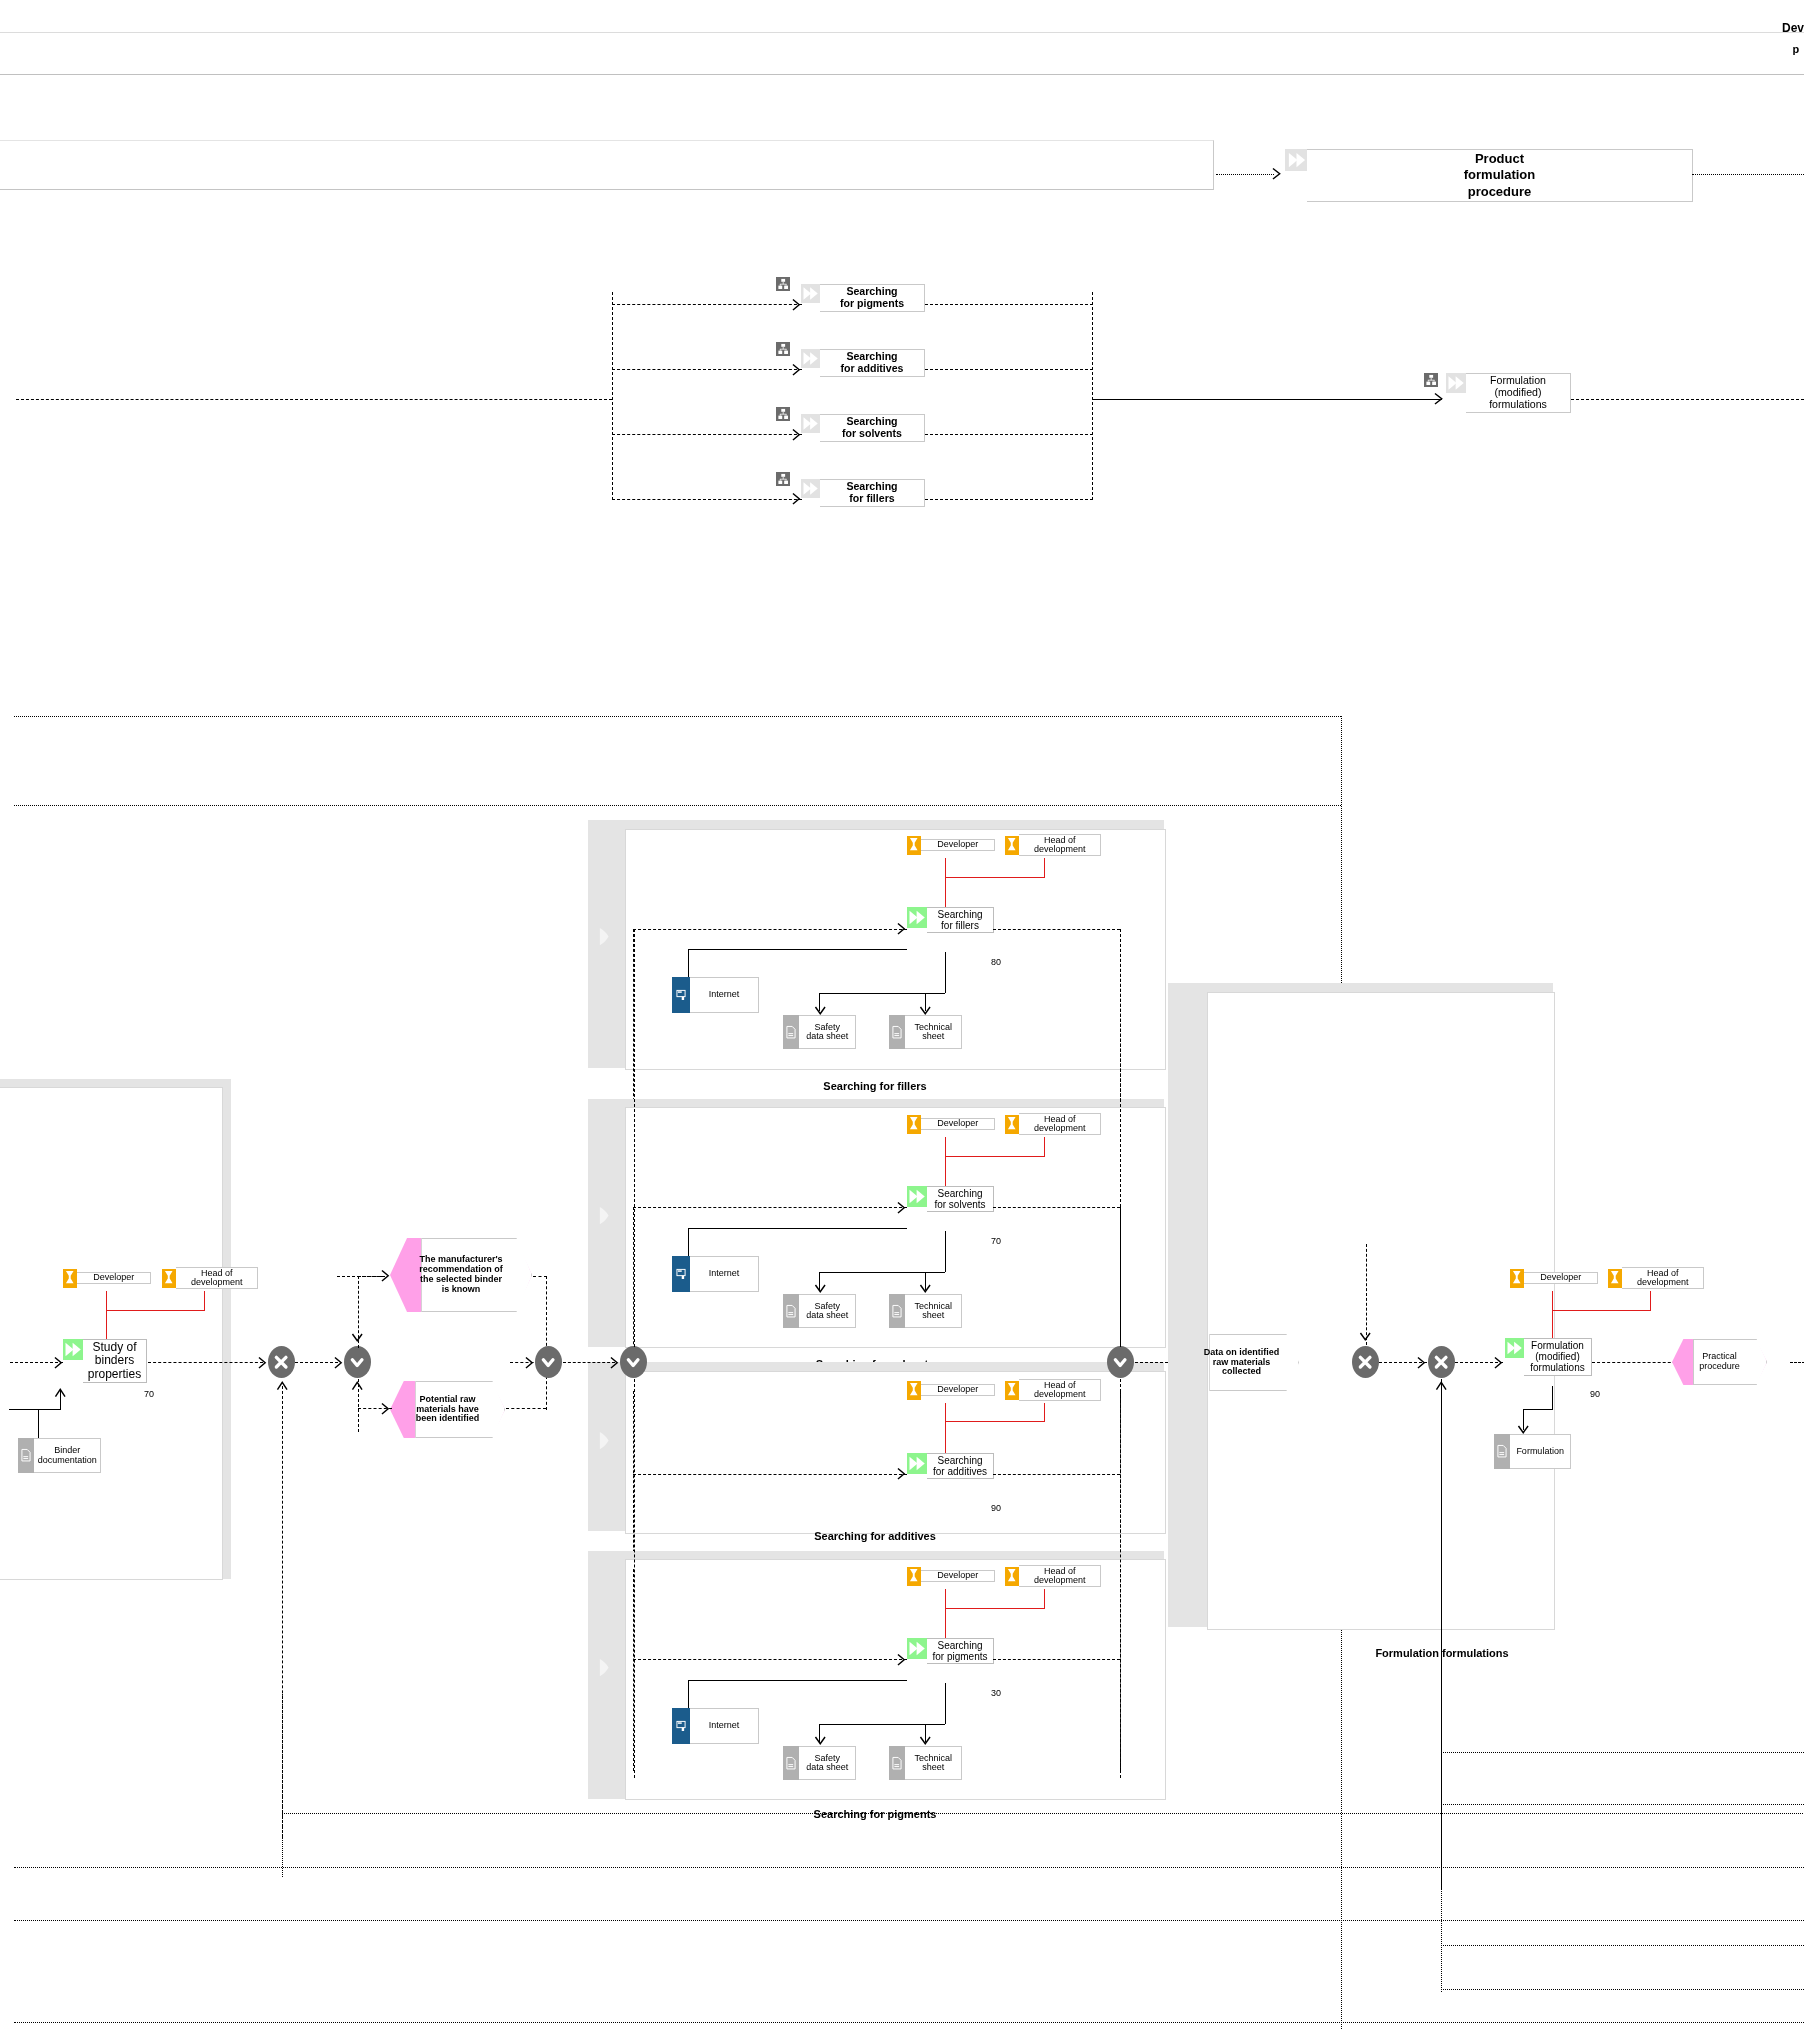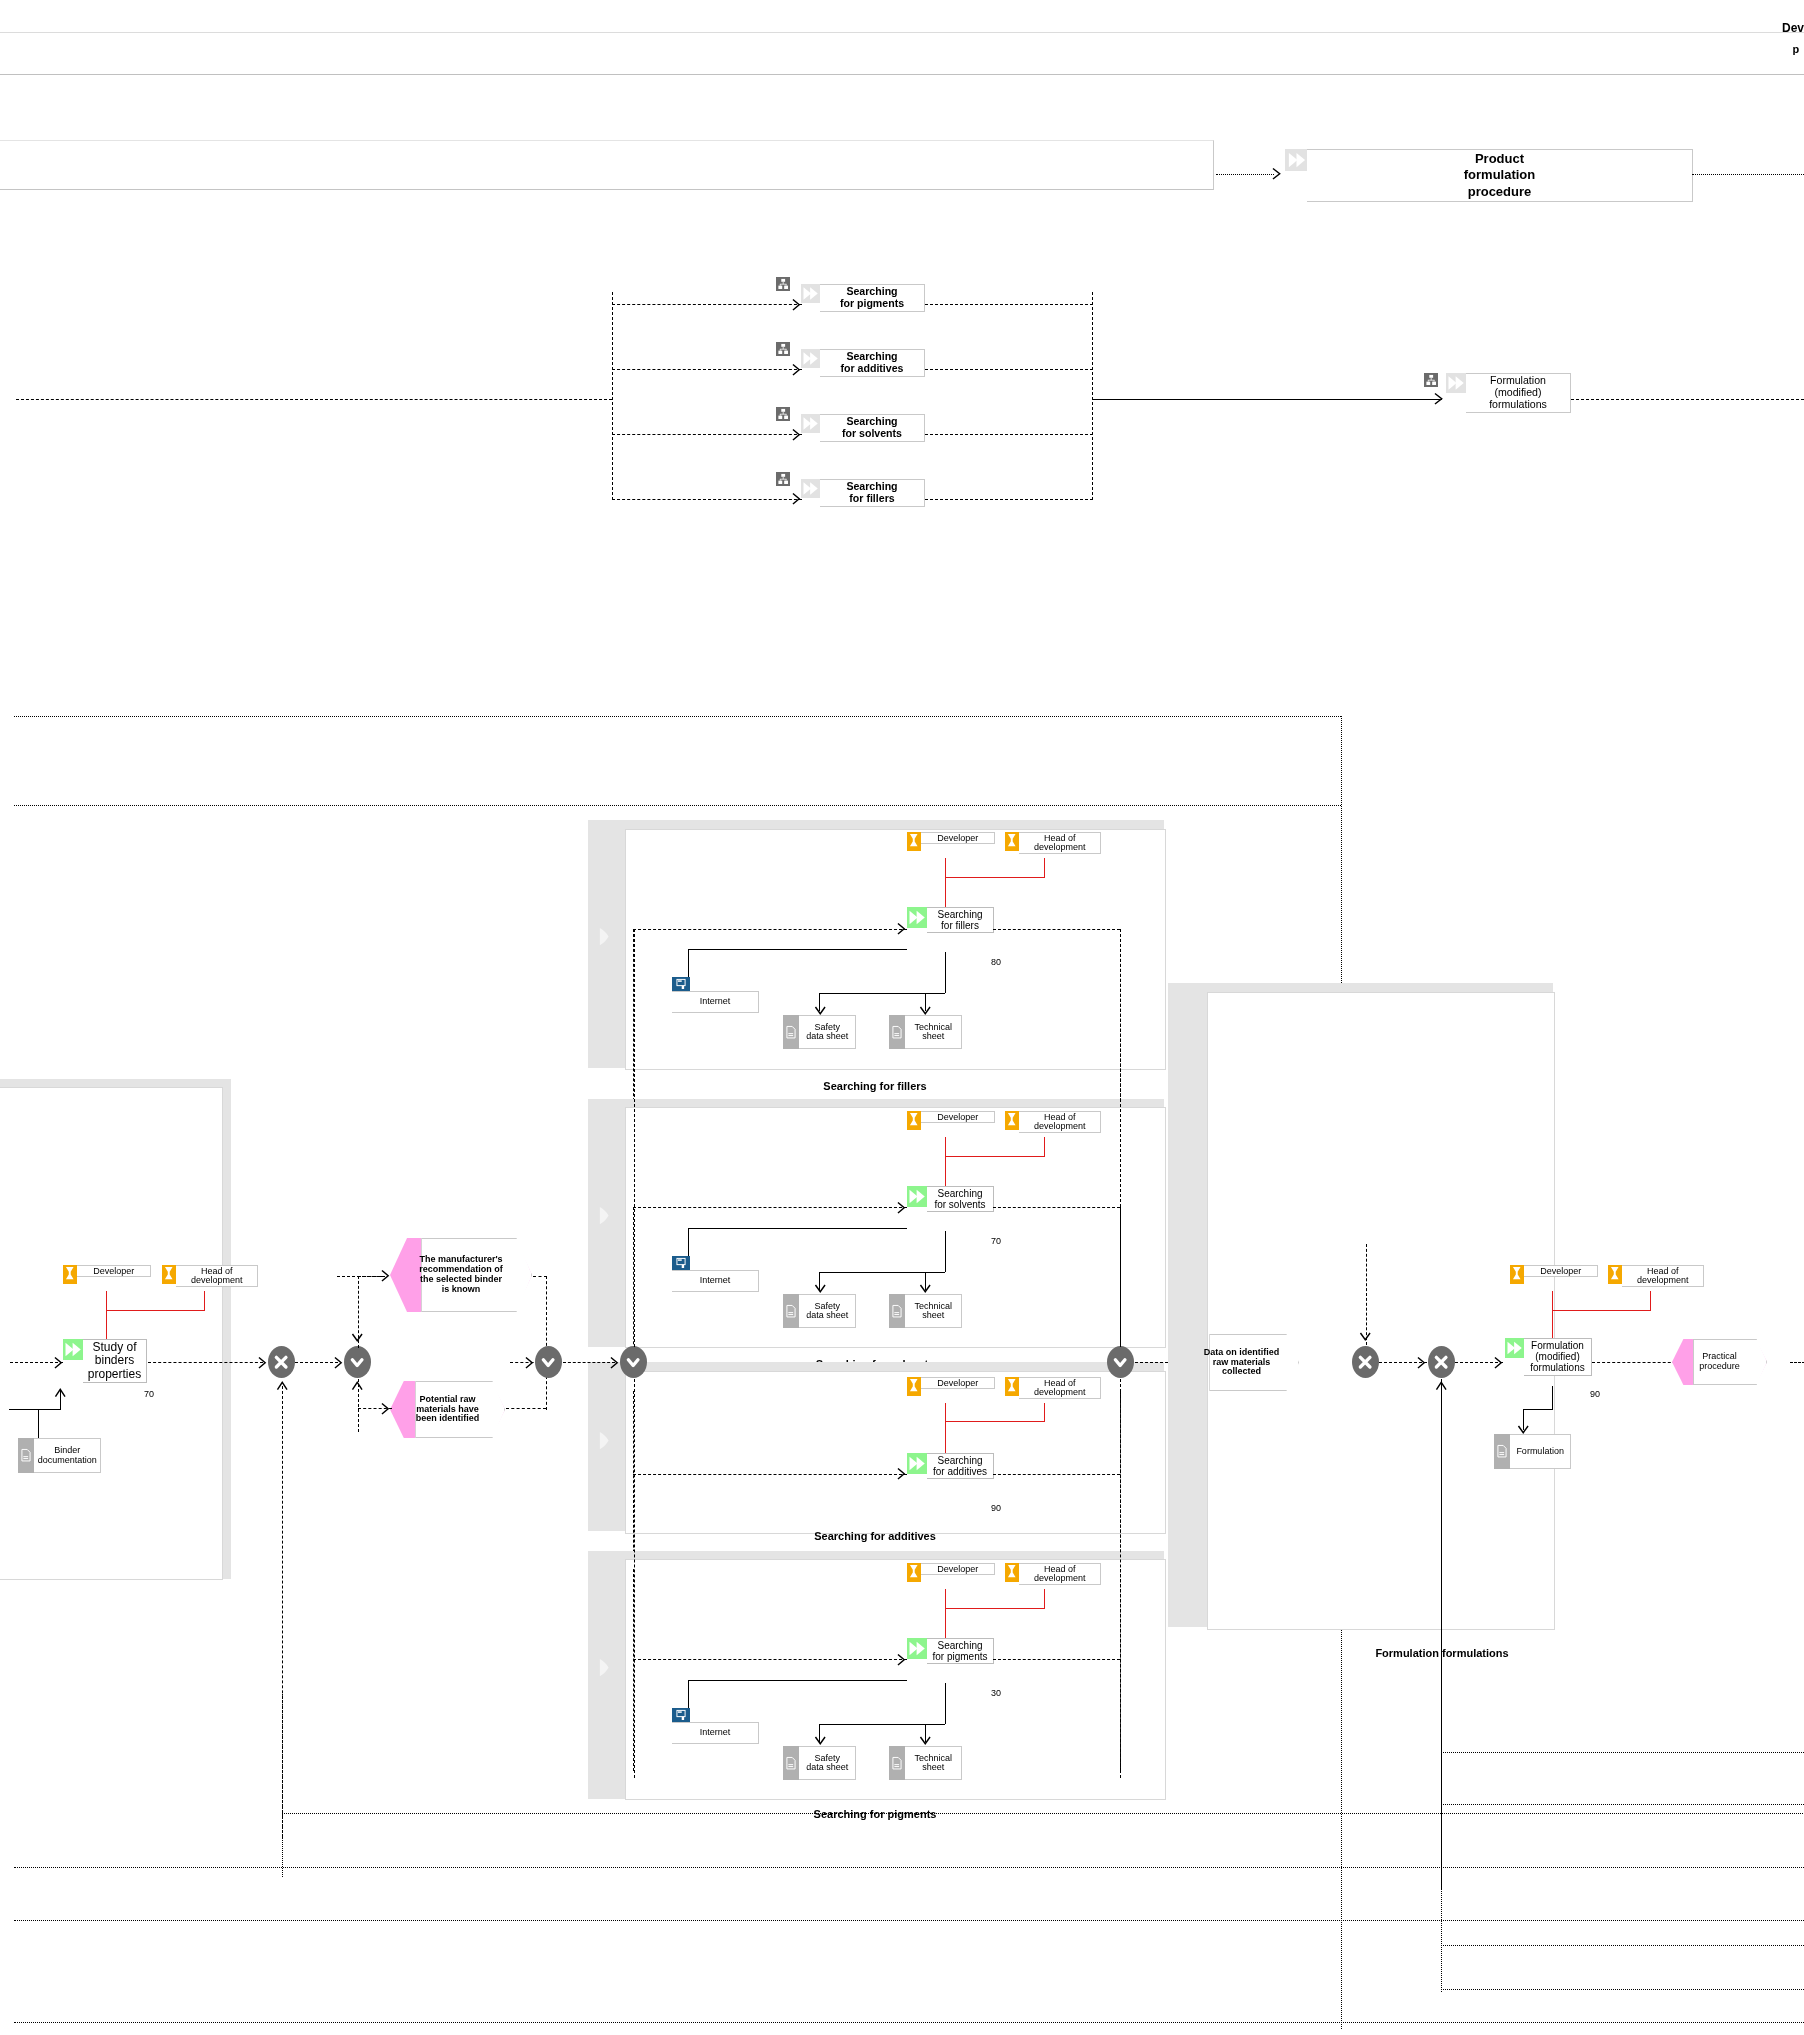--- a/index.html
+++ b/index.html
@@ -51,21 +51,21 @@
     white-space:pre-line;
   }
   .fn.green .body{border-color:#bcbcbc;}
   .chev svg{display:block;}
 
   
   .role{
     position:absolute;
     display:flex;
     height:27px;
-    align-items:flex-start;
+    align-items:center;
     border-radius:10px;
   }
   .role .ic{
     width:14.4px;background:#f5a800;
     display:flex;align-items:center;justify-content:center;flex:0 0 auto;
   }
   .role .body{
     background:#ffffff;border:0.5px solid #c9c9c9;border-left:none;
     display:flex;align-items:center;justify-content:center;text-align:center;
     font-size:9px;line-height:1.05;color:#000;padding:0.5px 1.4px;
@@ -83,21 +83,21 @@
   }
   .doc .body{
     background:#ffffff;border:0.5px solid #c9c9c9;border-left:none;
     display:flex;align-items:center;justify-content:center;text-align:center;
     font-size:9px;line-height:1.05;color:#000;padding:0.5px 1px;
     box-sizing:border-box;flex:1 1 auto;white-space:pre-line;
   }
 
   
   .sys{
-    position:absolute;display:flex;height:36px;align-items:stretch;flex-direction:column;
+    position:absolute;display:flex;height:36px;align-items:stretch;
   }
   .sys .ic{
     width:18px;background:#1b5c8c;
     display:flex;align-items:center;justify-content:center;flex:0 0 auto;
   }
   .sys .body{
     background:#ffffff;border:0.5px solid #c9c9c9;border-left:none;
     display:flex;align-items:center;justify-content:center;text-align:center;
     font-size:9px;line-height:1.05;color:#000;padding:0.5px 1px;
     box-sizing:border-box;flex:1 1 auto;

